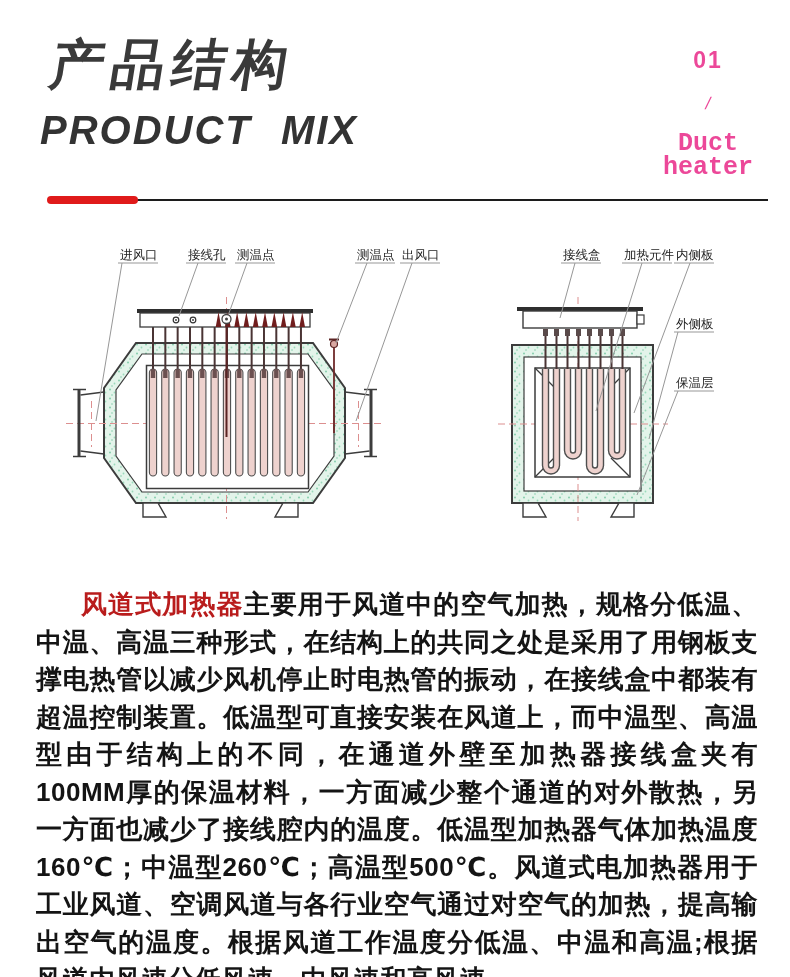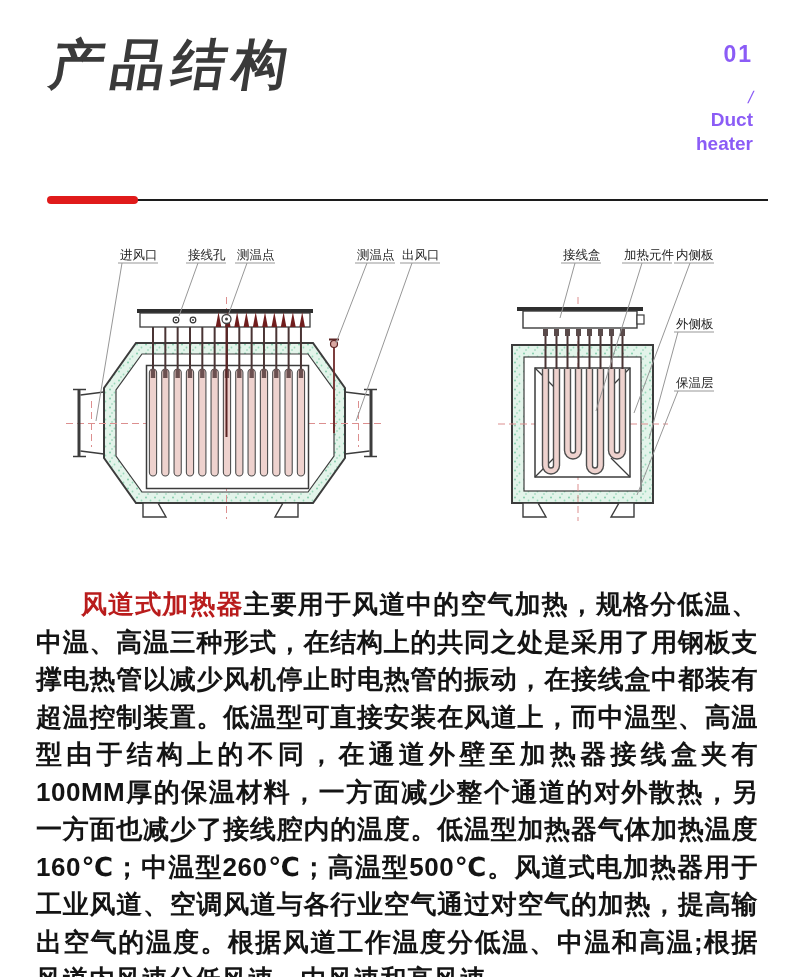--- a/index.html
+++ b/index.html
@@ -6,25 +6,25 @@
   #page{position:relative;width:790px;height:977px;background:#fff;overflow:hidden;
         font-family:"Liberation Sans","DejaVu Sans",sans-serif;}
 
   
   .title-cn{position:absolute;left:46px;top:34px;font-size:54px;line-height:60px;
             font-weight:900;color:#3a3a3a;letter-spacing:7px;transform:skewX(-9deg);
             transform-origin:left bottom;white-space:nowrap;}
   .title-en{position:absolute;left:40px;top:106px;font-size:40px;line-height:48px;
             font-weight:800;font-style:italic;color:#333;letter-spacing:2px;
             word-spacing:16px;white-space:nowrap;}
-  .index-block{position:absolute;right:37px;top:42px;text-align:right;color:#8b5cf6;}
+  .index-block{position:absolute;right:37px;top:48px;text-align:center;color:#ec4899;}
   .index-num{font-size:23px;font-weight:800;letter-spacing:2px;line-height:24px;}
   .index-slash{font-size:17px;font-weight:400;line-height:20px;margin-top:22px;
                transform:skewX(-12deg);}
-  .index-words{font-size:19px;font-weight:700;line-height:24px;}
+  .index-words{margin-top:18px;font-size:25px;font-weight:700;line-height:24px;font-family:Liberation Mono, monospace;}
 
   
   .divider-line{position:absolute;left:130px;top:199px;width:638px;height:2px;background:#1c1c1c;}
   .divider-accent{position:absolute;left:47px;top:196px;width:91px;height:8px;
                   border-radius:4px;background:#e01a1a;}
 
   
   .diagram-svg{position:absolute;left:0;top:243px;}
   .dlabel{font-size:12.5px;fill:#1d1d1d;}
 
@@ -32,20 +32,21 @@
   .para{position:absolute;left:36px;top:560px;width:722px;font-size:26px;line-height:37.5px;
         font-weight:700;color:#141414;text-align:justify;text-indent:45px;letter-spacing:0.5px;}
   .para .lead{color:#b91c1c;}
 </style>
 </head>
 <body>
 
 <div id="page">
 
   <div class="title-cn">产品结构</div>
+  <div class="title-en">PRODUCT MIX</div>
 
   <div class="index-block">
     <div class="index-num">01</div>
     <div class="index-slash">/</div>
     <div class="index-words">
       <div>Duct</div>
       <div>heater</div>
     </div>
   </div>
 

